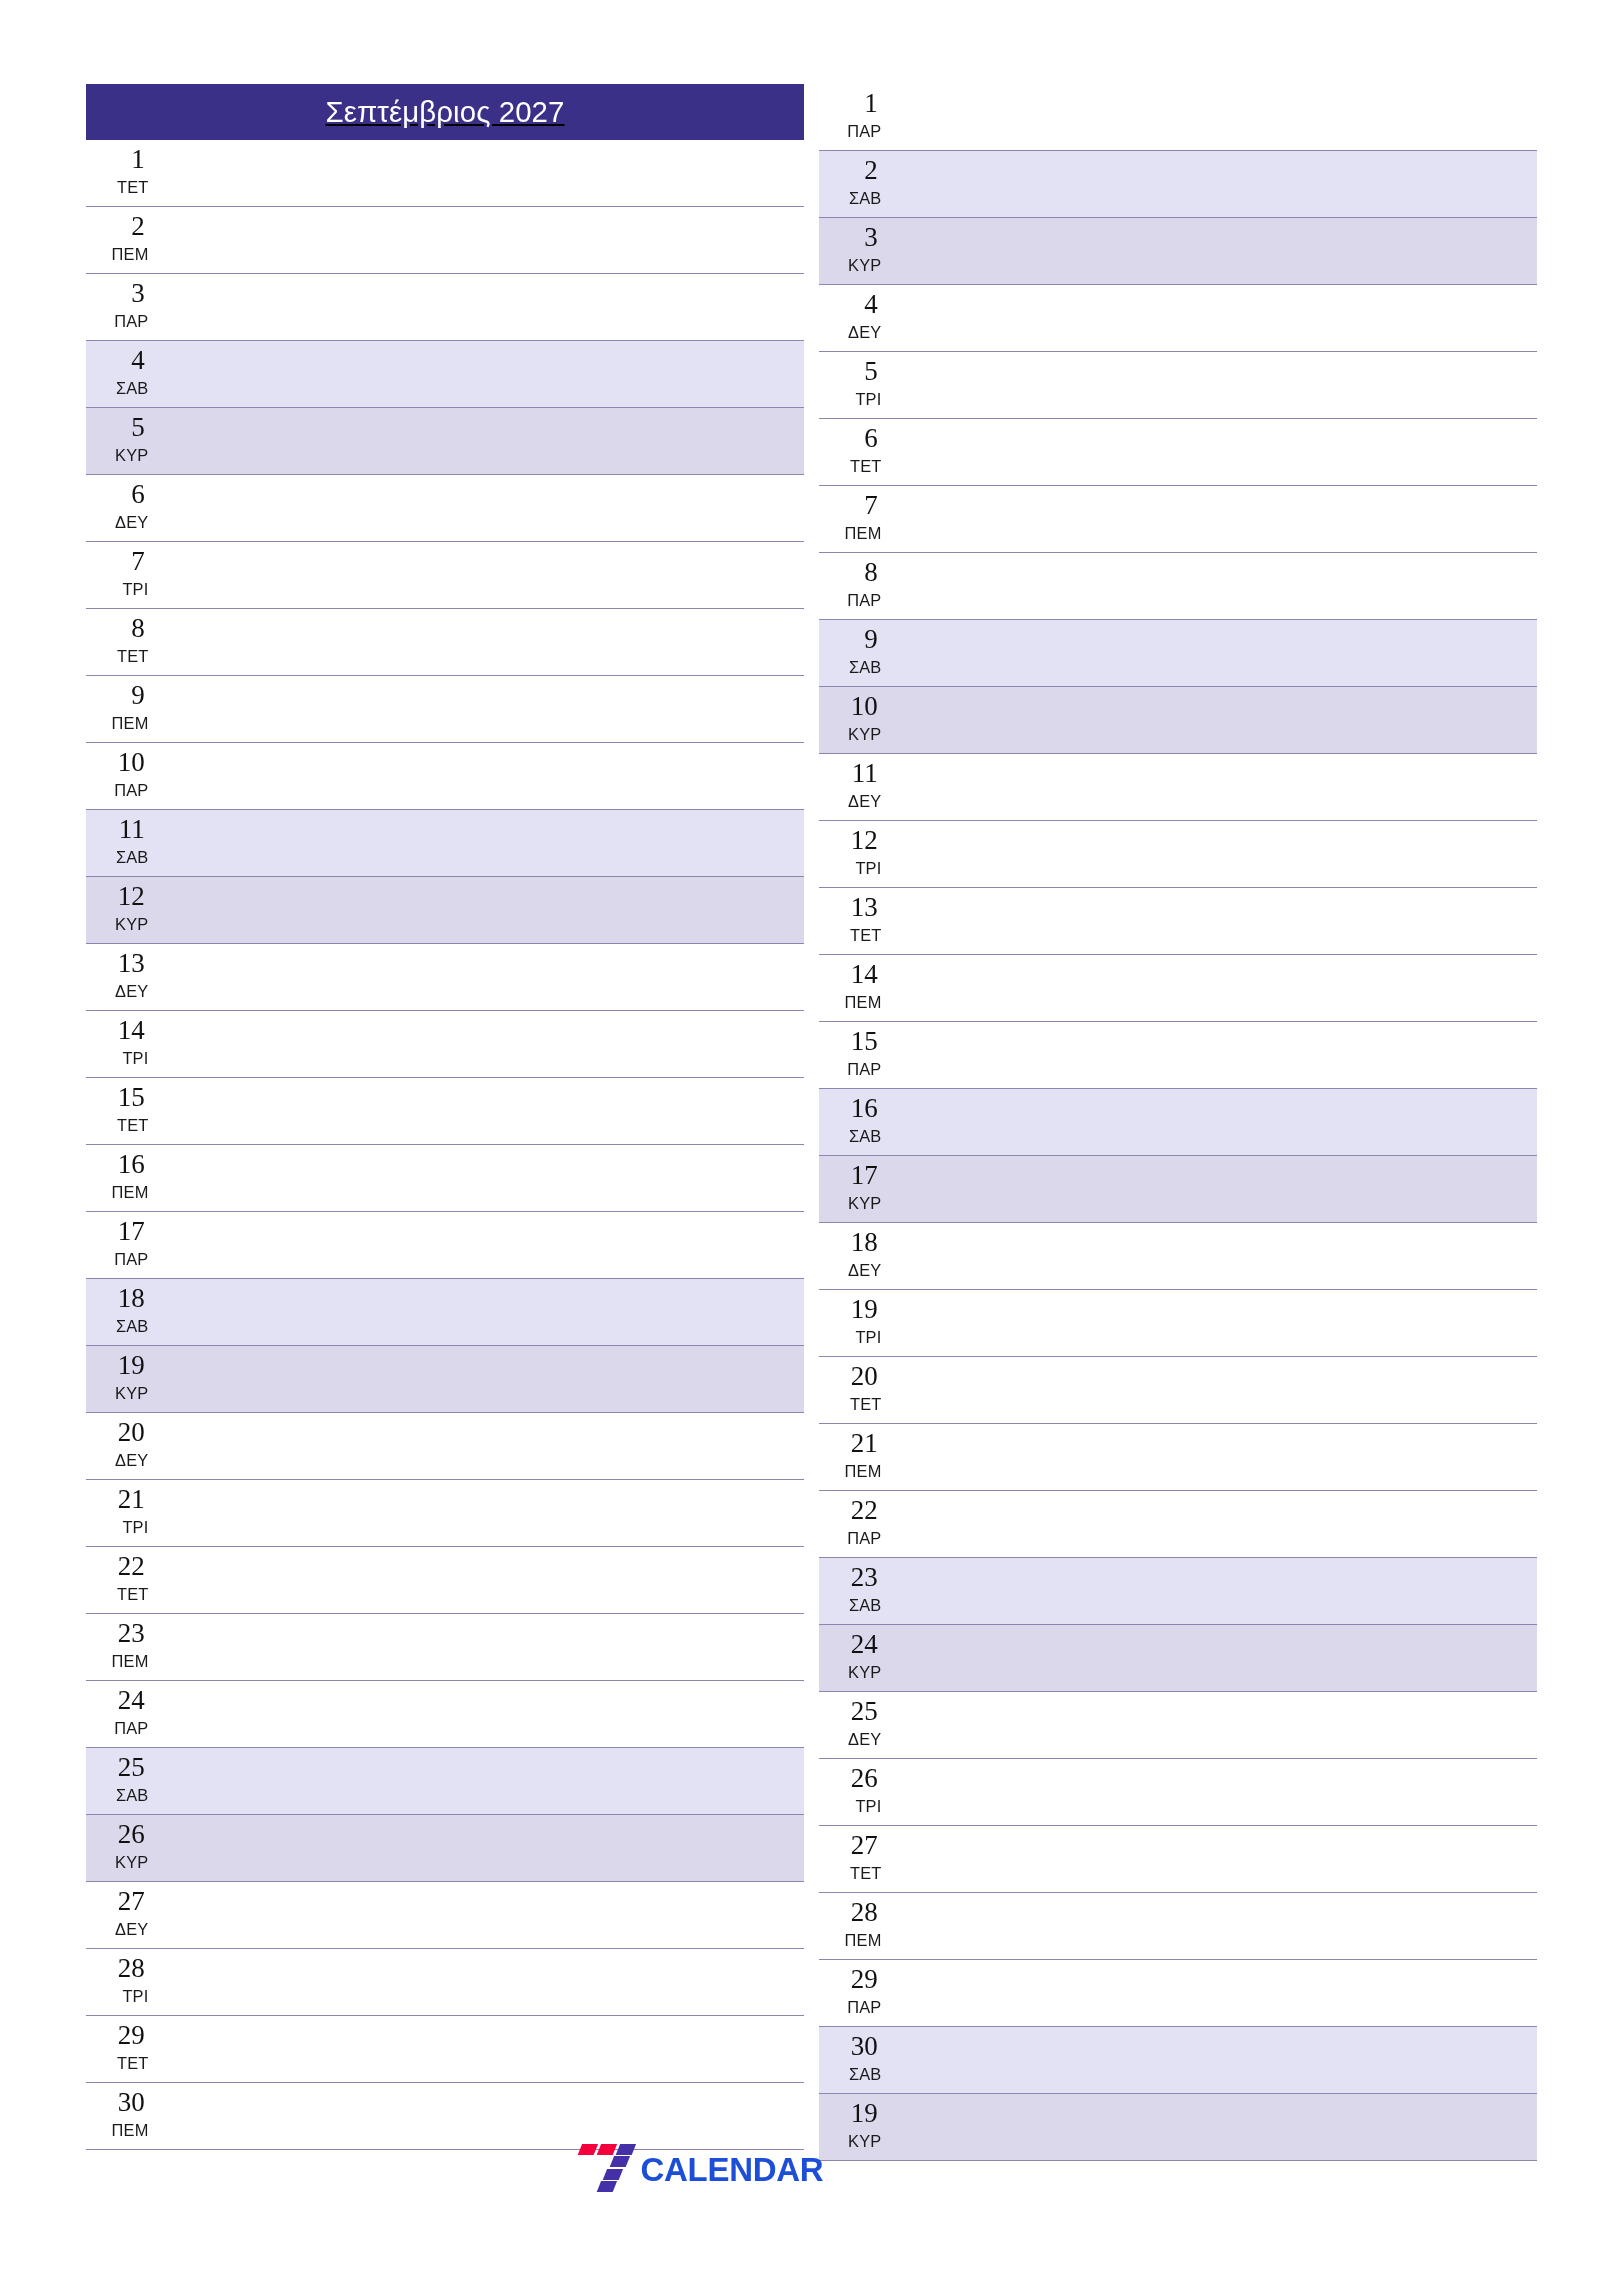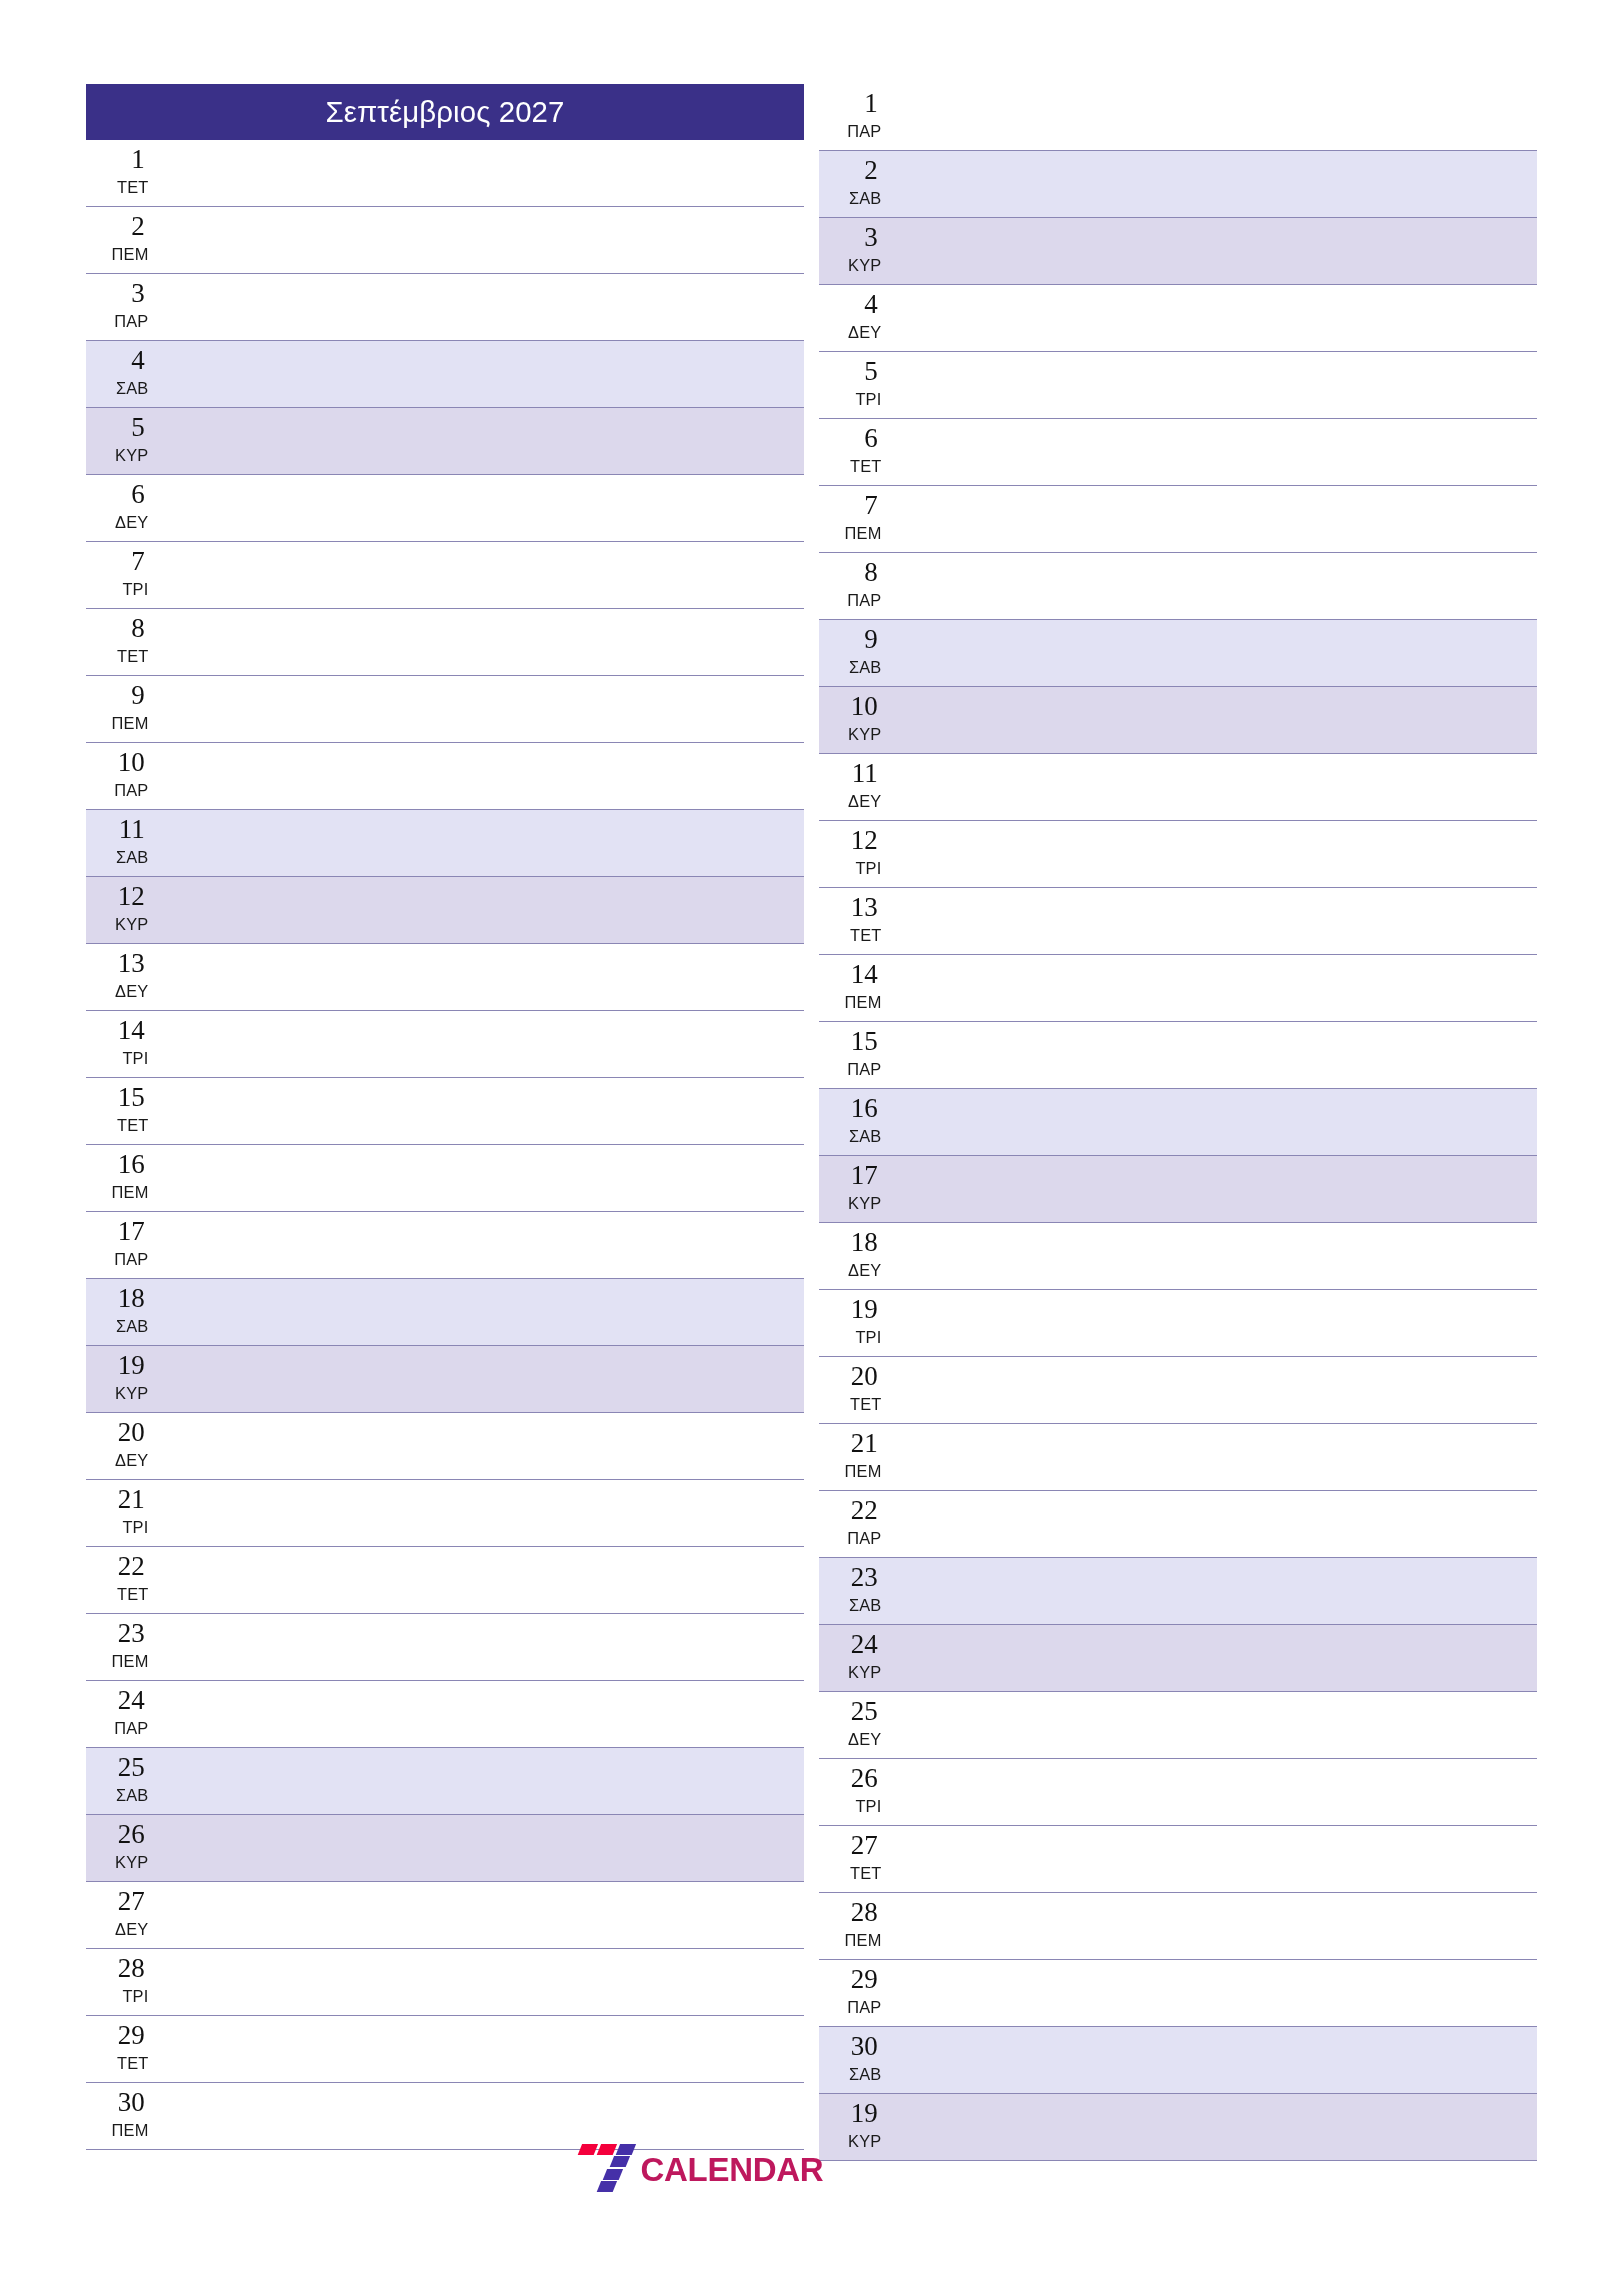--- a/index.html
+++ b/index.html
@@ -22,20 +22,21 @@
     box-sizing: border-box;
     padding: 84px 86px 0 86px;
   }
 
   .columns {
     display: flex;
     flex-direction: row;
     gap: 15px;
     align-items: flex-start;
     width: 100%;
+    text-decoration: underline;
   }
 
   .month-col {
     position: relative;
     flex: 1 1 0;
     min-width: 0;
   }
 
   .month-header {
     background: #3A3088;
@@ -114,21 +115,21 @@
   .seg-r2 { left: 23px; top: 0px;  width: 16.4px; height: 10.5px; background: #F4003C; }
   .seg-p1 { left: 42px; top: 0px;  width: 16.4px; height: 10.5px; background: #4530A8; }
   .seg-p2 { left: 36px; top: 12.4px; width: 16.4px; height: 10.5px; background: #4530A8; }
   .seg-p3 { left: 29.4px; top: 25px; width: 16.4px; height: 10.5px; background: #4530A8; }
   .seg-p4 { left: 23px; top: 37px; width: 16.4px; height: 10.5px; background: #4530A8; }
   .logo-word {
     font-family: "Liberation Sans", sans-serif;
     font-weight: 700;
     font-size: 33px;
     letter-spacing: -0.3px;
-    color: #be185d;
+    color: #1d4ed8;
     line-height: 1;
   }
 </style>
 </head>
 <body>
 
 <div class="page">
 
   <div class="columns">
 

